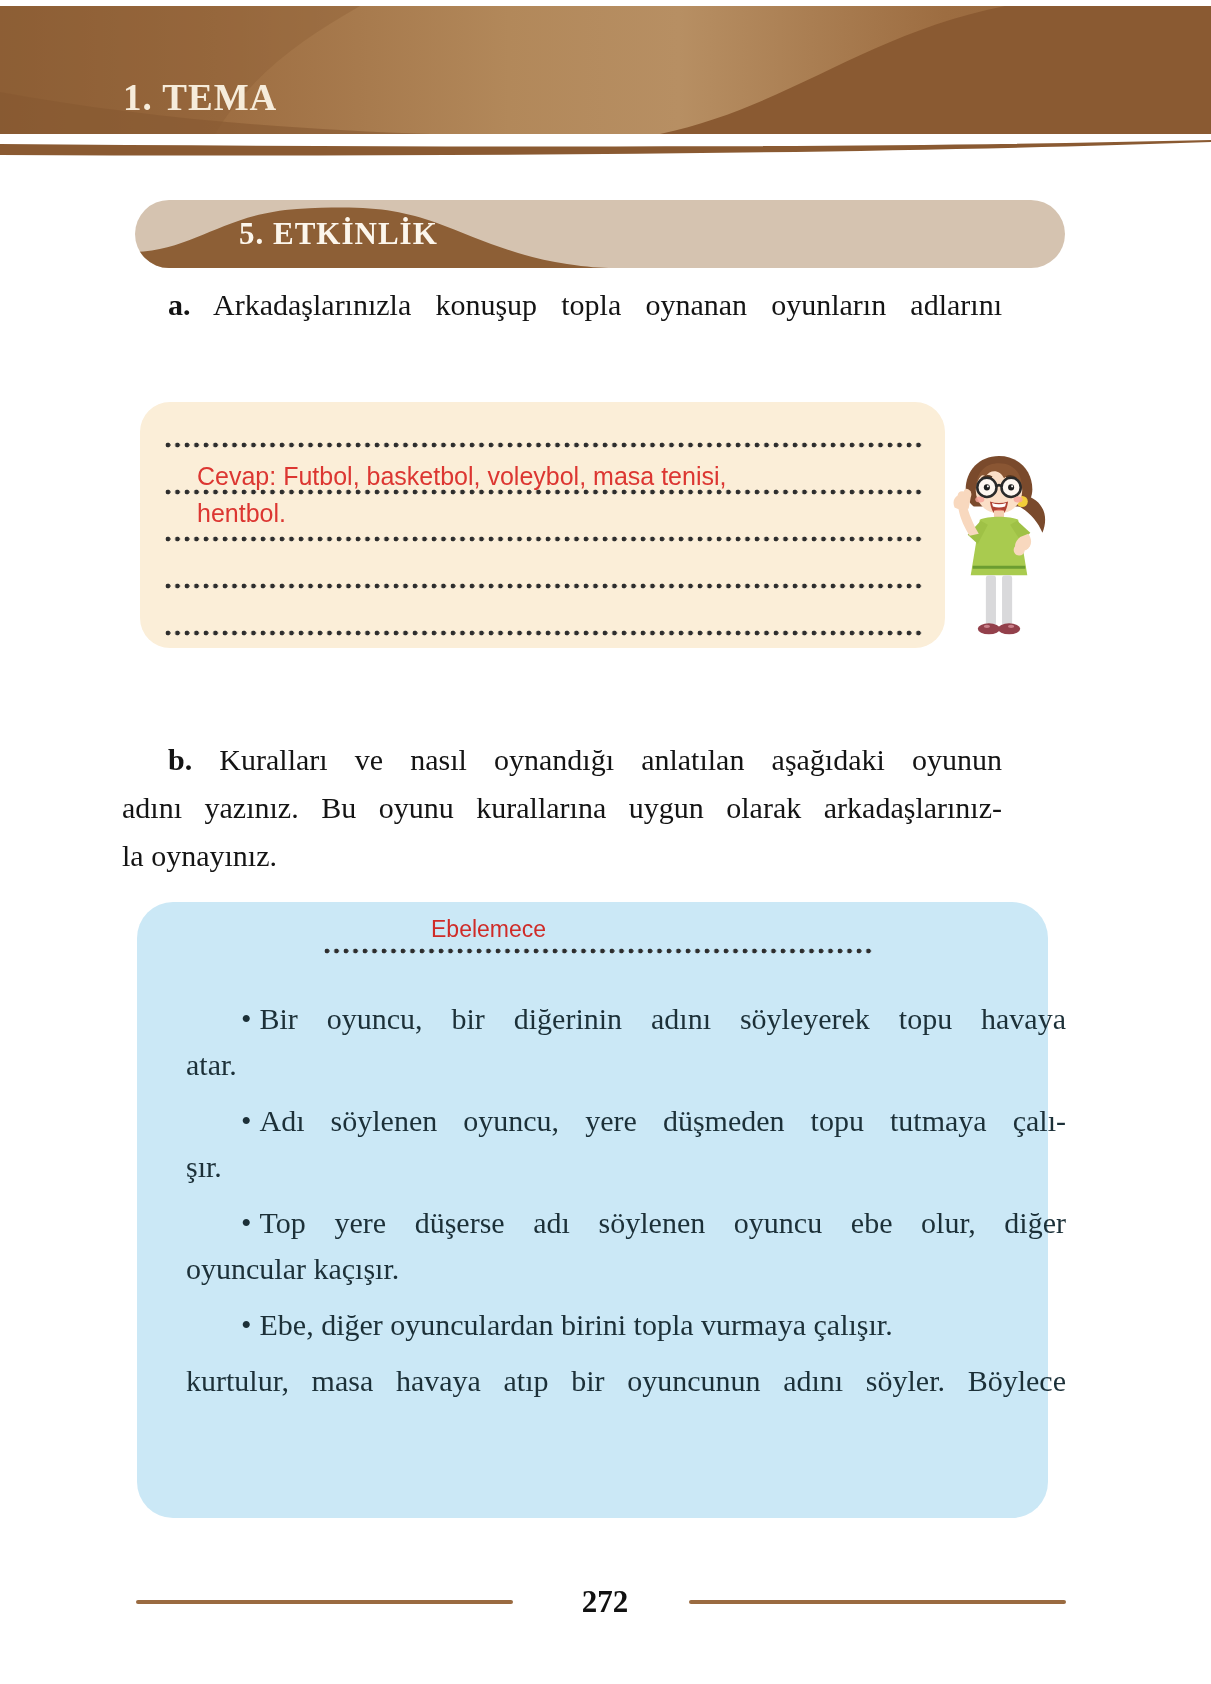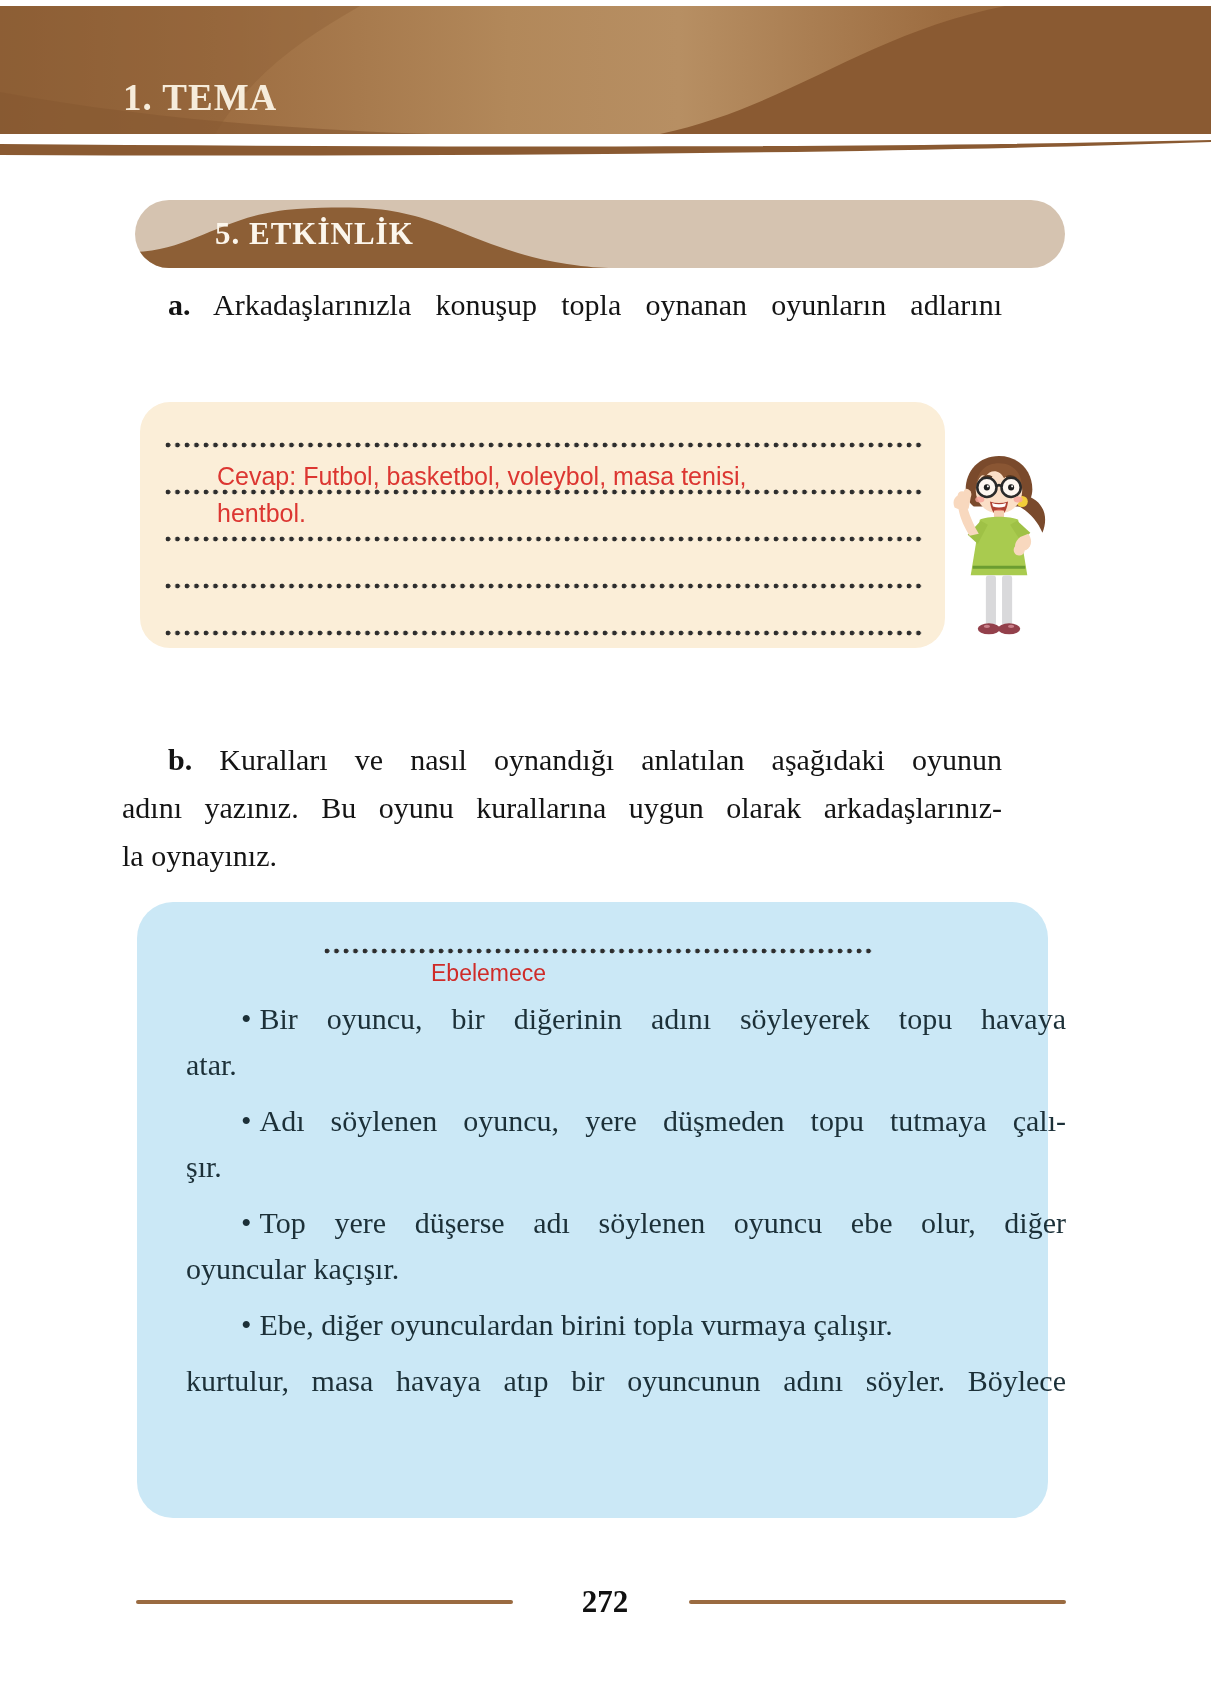--- a/index.html
+++ b/index.html
@@ -11,51 +11,51 @@
   .band{left:0;top:6px;width:1211px;height:128px;}
   .band svg{display:block;}
   .band-title{left:123px;top:76px;font-size:37px;font-weight:bold;color:#F6ECDB;
               letter-spacing:1px;}
   .swoosh{left:0;top:140px;width:1211px;height:20px;}
 
   
   .banner{left:135px;top:200px;width:930px;height:68px;border-radius:34px;
           background:#D5C3B0;overflow:hidden;}
   .banner svg{position:absolute;left:0;top:0;}
-  .banner-label{position:absolute;left:80px;top:16px;font-size:31px;font-weight:bold;
+  .banner-label{position:absolute;left:104px;top:16px;font-size:31px;font-weight:bold;
                 color:#FCF6EC;letter-spacing:1px;}
 
   
   .para{left:122px;width:880px;font-size:30px;line-height:48px;}
   .para-a{top:281px;}
   .para-b{top:736px;}
   .jline{text-align:justify;text-align-last:justify;}
   .indent{padding-left:46px;}
   .marker{font-weight:bold;}
 
   
   .answer-box{left:140px;top:402px;width:805px;height:246px;border-radius:30px;
               background:#FBEED8;}
   .dots{position:absolute;height:6px;background-image:
         radial-gradient(circle at 3px 3px,#2d2d2d 2.1px,rgba(0,0,0,0) 2.7px);
         background-size:9.5px 6px;background-repeat:repeat-x;}
   .answer-box .dots{left:25px;width:757px;}
   .answer-text{position:absolute;left:57px;top:56px;width:720px;
                font-family:"Liberation Sans", sans-serif;font-size:25px;
-               line-height:37px;color:#DC3631;margin-left:20px;}
+               line-height:37px;color:#DC3631;}
 
   
   .girl{left:946px;top:450px;width:106px;height:198px;}
 
   
   .game-box{left:137px;top:902px;width:911px;height:616px;border-radius:36px;
             background:#CBE8F6;color:#1C3038;}
   .game-answer{position:absolute;left:294px;top:14px;
                font-family:"Liberation Sans", sans-serif;font-size:23px;
-               color:#CF2B28;margin-top:44px;}
+               color:#CF2B28;}
   .game-box .dots{left:187px;top:46px;width:549px;}
   .rules{position:absolute;left:13px;top:94px;width:880px;font-size:30px;
          line-height:46px;margin-left:36px;}
   .rule{margin-top:10px;}
   .rule:first-child{margin-top:0;}
   .rule .first{padding-left:55px;}
   .bullet{padding-right:8px;}
 
   
   .footer-line{top:1600px;width:377px;height:4px;background:#9A6B41;border-radius:2px;}

